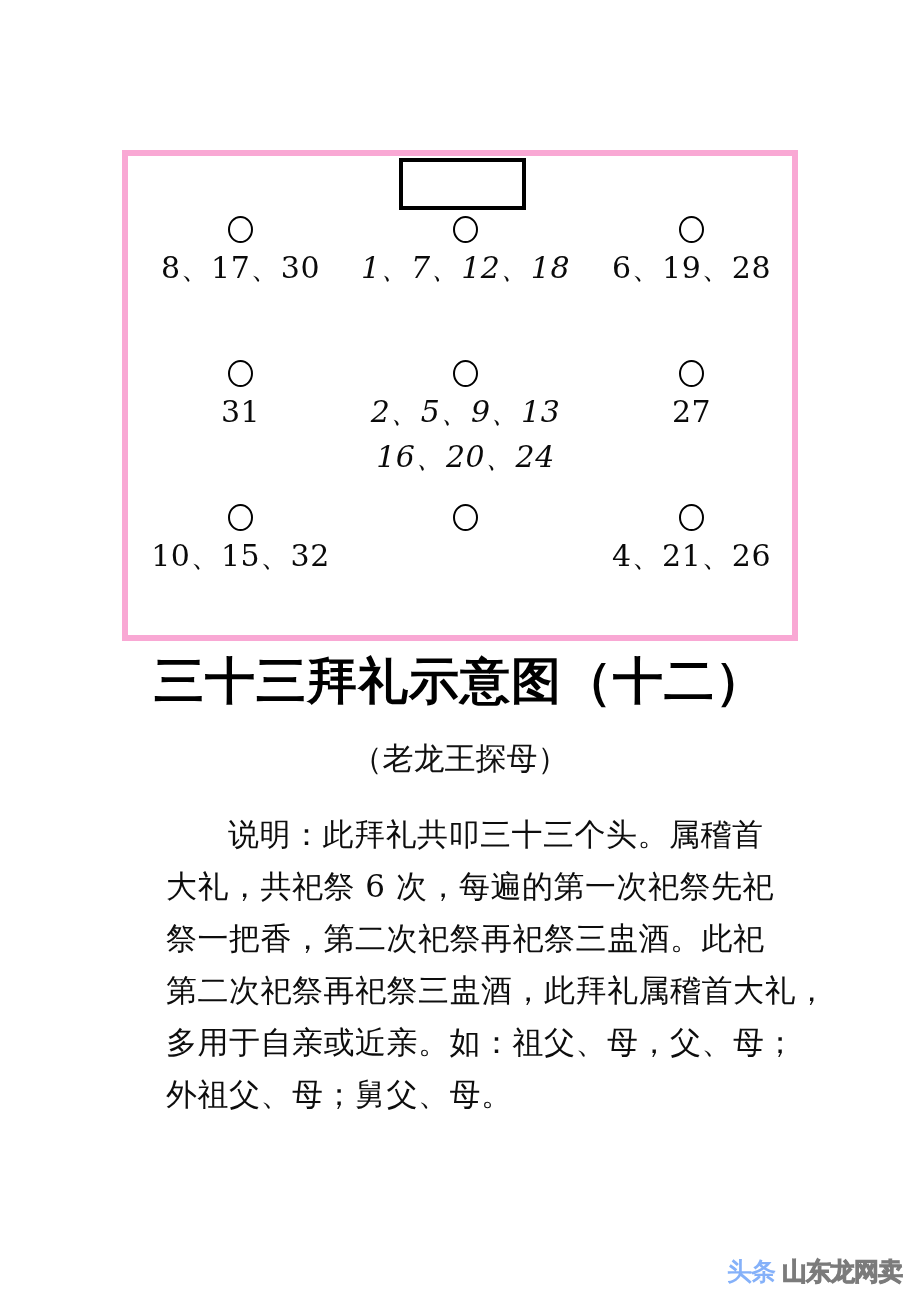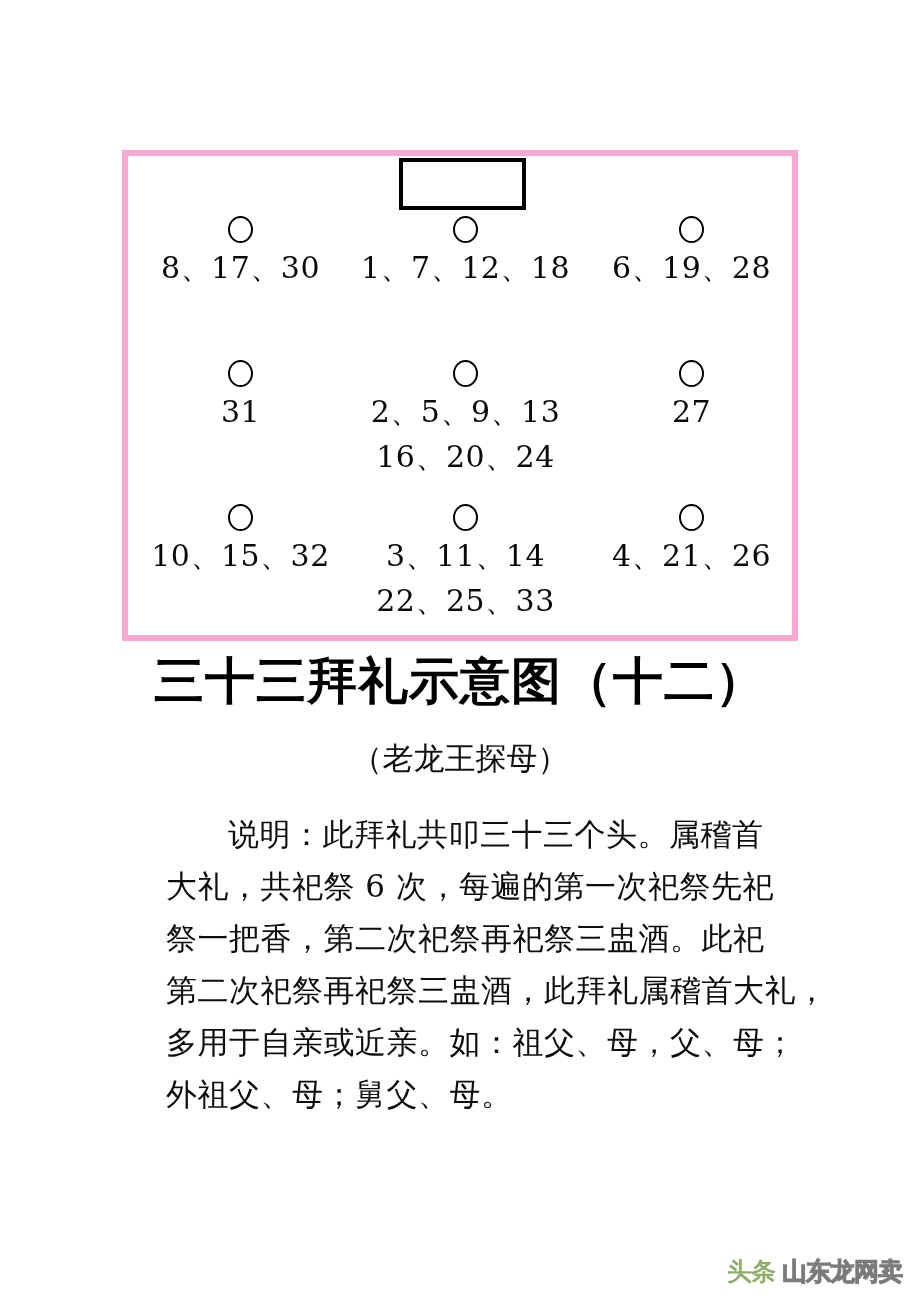--- a/index.html
+++ b/index.html
@@ -51,21 +51,21 @@
     position: relative;
     height: 144px;
   }
   .cell {
     position: absolute;
     top: 0;
     width: 225px;
     text-align: center;
   }
   .cell.col-0 { left: 0px; }
-  .cell.col-1 { left: 225px; }
+  .cell.col-1 { left: 225px; font-style: italic; }
   .cell.col-2 { left: 451px; }
 
   .marker-circle {
     width: 25px;
     height: 27px;
     border: 2px solid #000000;
     border-radius: 50%;
     box-sizing: border-box;
     margin: 0 auto 2px auto;
   }
@@ -130,21 +130,21 @@
     bottom: 14px;
     display: flex;
     align-items: center;
     gap: 7px;
     opacity: 0.62;
   }
   .wm-logo {
     font-family: "DejaVu Sans", "Liberation Sans", sans-serif;
     font-size: 25px;
     font-weight: bold;
-    color: #4d7c0f;
+    color: #3b82f6;
     letter-spacing: -1px;
   }
   .wm-user {
     font-family: "DejaVu Sans", "Liberation Sans", sans-serif;
     font-size: 25px;
     font-weight: bold;
     color: #3d3d3d;
     letter-spacing: -1px;
     -webkit-text-stroke: 1px #2b2b2b;
   }
@@ -203,24 +203,20 @@
 
     <div class="grid-row">
       <div class="cell col-0">
         <div class="marker-circle"></div>
         <div class="cell-nums">
           <span class="nums-line">10、15、32</span>
         </div>
       </div>
       <div class="cell col-1">
         <div class="marker-circle"></div>
-        <div class="cell-nums">
-          <span class="nums-line">3、11、14</span>
-          <span class="nums-line">22、25、33</span>
-        </div>
       </div>
       <div class="cell col-2">
         <div class="marker-circle"></div>
         <div class="cell-nums">
           <span class="nums-line">4、21、26</span>
         </div>
       </div>
     </div>
 
   </div>

